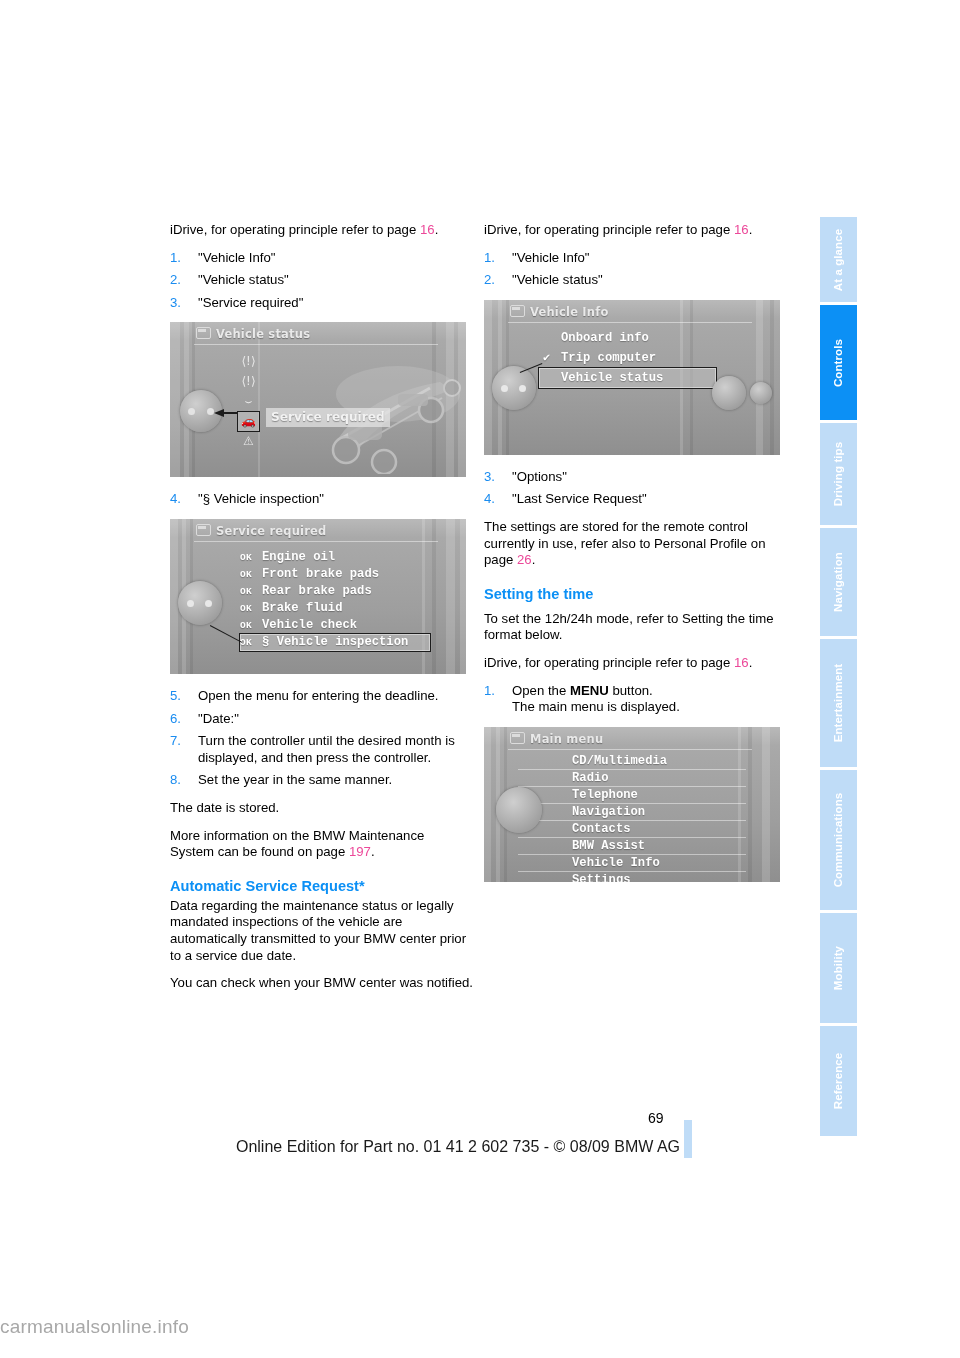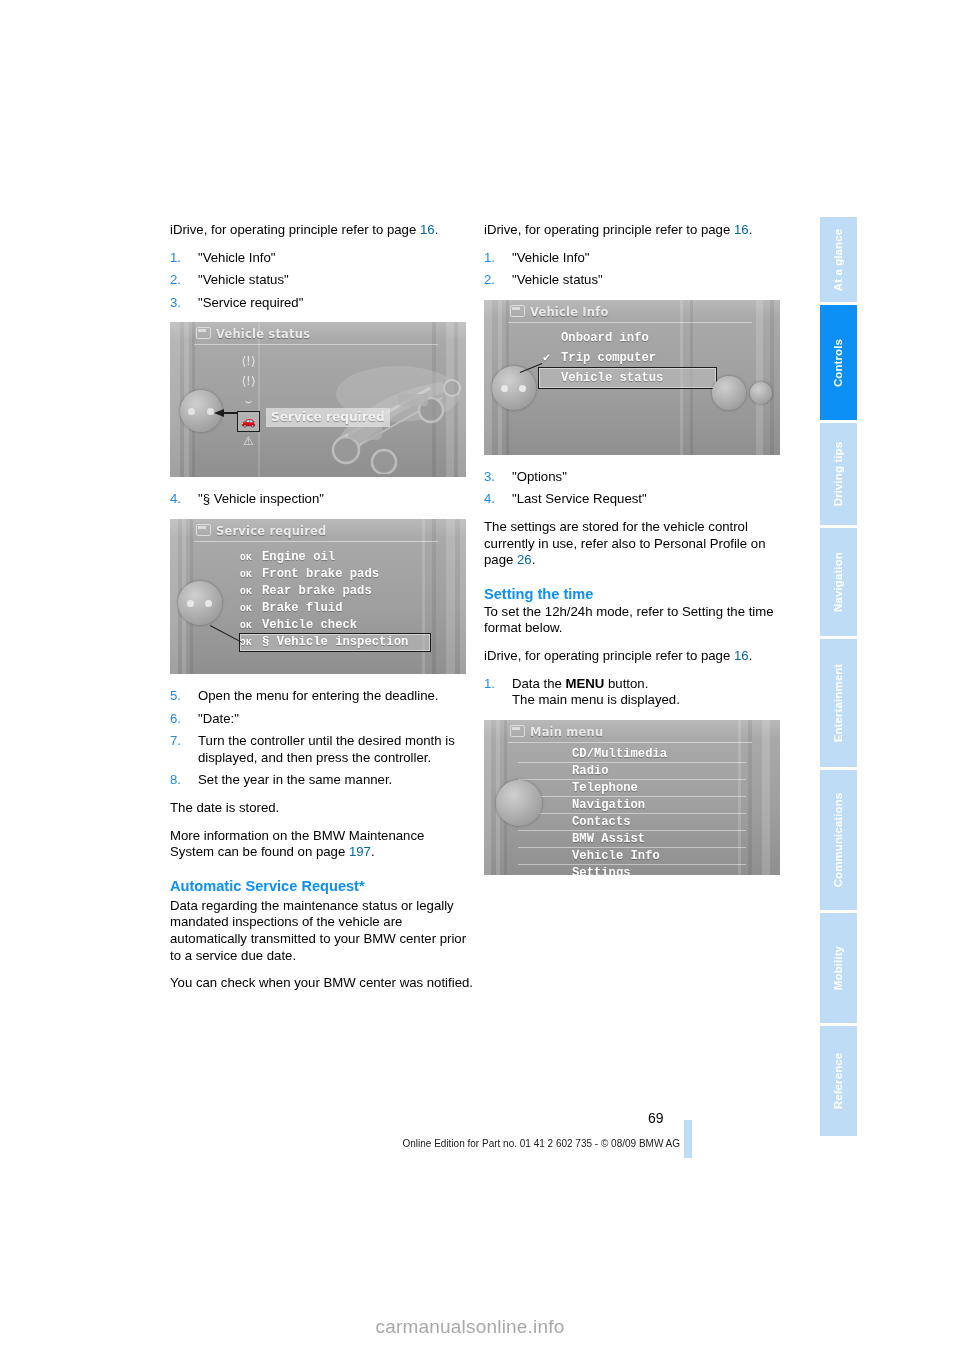--- a/index.html
+++ b/index.html
@@ -64,21 +64,21 @@
     font-size: 13.2px;
     line-height: 16.6px;
     color: #000000;
   }
   #col-left  { left: 170px; }
   #col-right { left: 484px; }
 
   p.body {
     margin: 0 0 11px 0;
   }
-  .pageref { color: #0369a1; }
+  .pageref { color: #ec4899; }
 
   
   ol.steps {
     list-style: none;
     margin: 0 0 11px 0;
     padding: 0;
   }
   ol.steps li {
     position: relative;
     padding-left: 28px;
@@ -100,21 +100,21 @@
     margin: 17px 0 9px 0;
     line-height: 24px;
   }
   h3.sub {
     color: #0c90f5;
     font-size: 14.6px;
     font-weight: bold;
     margin: 16px 0 3px 0;
     line-height: 18px;
   }
-  h3.sub.tightbelow { margin-bottom: 1px; }
+  h3.sub.tightbelow { margin-bottom: 8px; }
 
   
   .figure {
     width: 296px;
     height: 155px;
     margin: 5px 0 14px 0;
     position: relative;
     overflow: hidden;
     background: linear-gradient(180deg, #b9b9b9 0%, #a9a9a9 12%, #9e9e9e 60%, #8f8f8f 100%);
     font-family: "DejaVu Sans", sans-serif;
@@ -272,37 +272,37 @@
     text-align: left;
     font-size: 14px;
     color: #000;
   }
   #footer-line {
     position: absolute;
     left: 0;
     top: 1138px;
     width: 680px;
     text-align: right;
-    font-size: 10px;
+    font-size: 16px;
     color: #1a1a1a;
   }
   #footer-mark {
     position: absolute;
     left: 684px;
     top: 1120px;
     width: 8px;
     height: 38px;
     background: #bfdcf7;
   }
   #watermark {
     position: absolute;
     left: 0;
     top: 1316px;
     width: 940px;
-    text-align: center;
+    text-align: left;
     font-size: 19px;
     color: #a8a8a8;
     letter-spacing: .2px;
   }
   .bold { font-weight: bold; }
 </style>
 </head>
 <body>
 
 <div id="page">
@@ -472,32 +472,32 @@
       <div class="knob plain" style="left:228px; top:76px; width:34px; height:34px;"></div>
       <div class="knob plain" style="left:266px; top:82px; width:22px; height:22px;"></div>
     </div>
 
     <ol class="steps">
       <li><span class="num">3.</span><span>"Options"</span></li>
       <li><span class="num">4.</span><span>"Last Service Request"</span></li>
     </ol>
 
 
-    <p class="body"><span>The settings are stored for the vehicle control currently in use, refer also to Personal Profile on page </span><span class="pageref">26</span><span>.</span></p>
+    <p class="body"><span>The settings are stored for the remote control currently in use, refer also to Personal Profile on page </span><span class="pageref">26</span><span>.</span></p>
 
     <h3 class="sub tightbelow">Setting the time</h3>
 
     <p class="body">To set the 12h/24h mode, refer to Setting the time format below.</p>
 
     <p class="body"><span>iDrive, for operating principle refer to page </span><span class="pageref">16</span><span>.</span></p>
 
     <ol class="steps">
       <li>
         <span class="num">1.</span>
-        <span>Data the </span><span class="bold">MENU</span><span> button.</span><br><span>The main menu is displayed.</span>
+        <span>Open the </span><span class="bold">MENU</span><span> button.</span><br><span>The main menu is displayed.</span>
       </li>
     </ol>
 
     <div class="figure">
       <div class="band" style="left:0px;width:7px;"></div>
       <div class="band" style="left:12px;width:4px;"></div>
       <div class="bandd" style="left:20px;width:3px;"></div>
       <div class="band" style="left:254px;width:3px;"></div>
       <div class="bandd" style="left:264px;width:4px;"></div>
       <div class="band" style="left:278px;width:8px;"></div>

